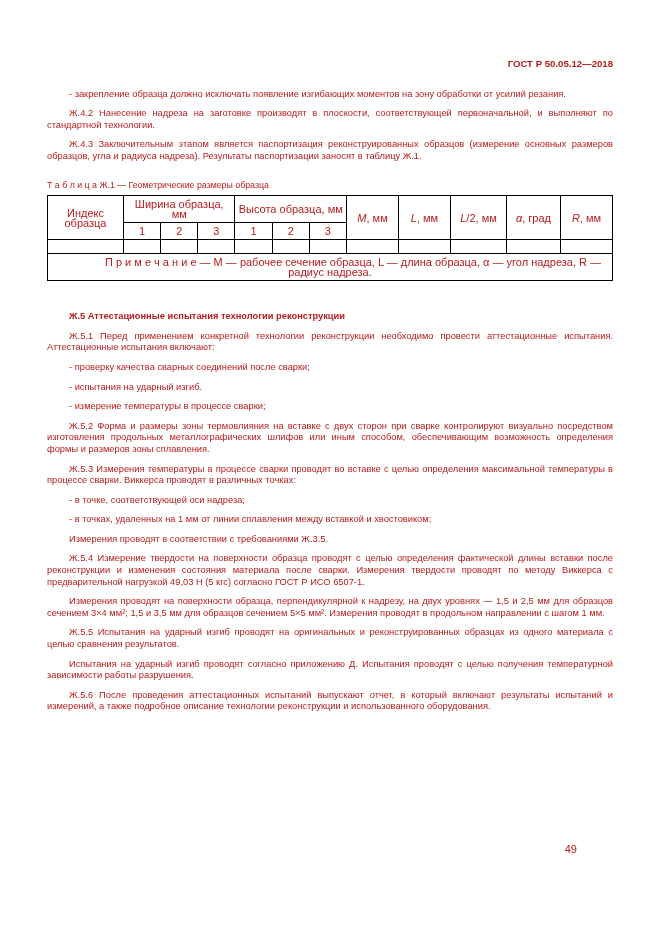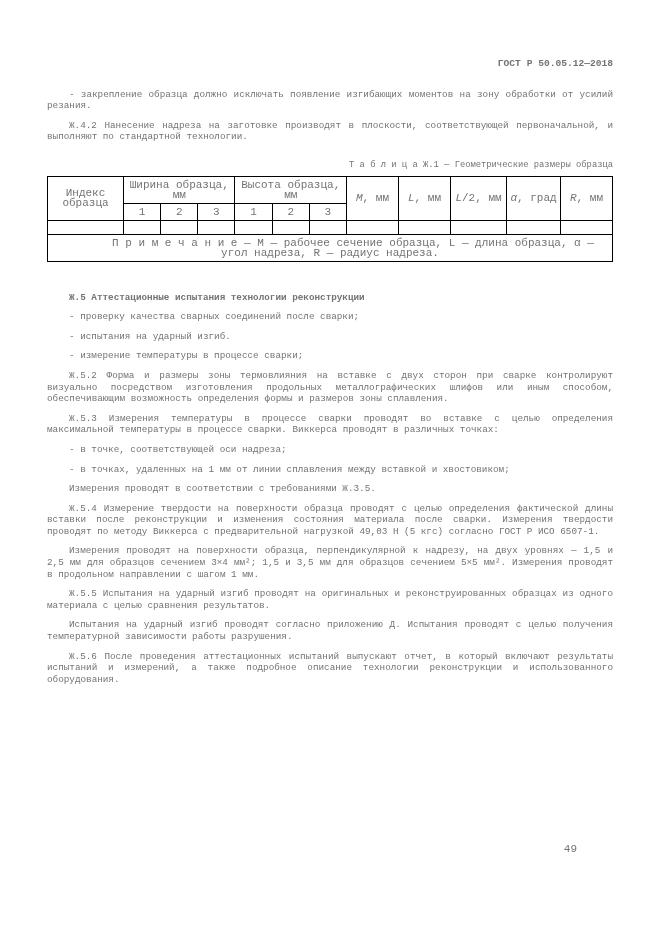--- a/index.html
+++ b/index.html
@@ -2,22 +2,22 @@
 <html><head>
 <meta charset="utf-8">
 <style>
   * { margin: 0; padding: 0; box-sizing: border-box; }
   html, body { background: #ffffff; }
   .page {
     position: relative;
     width: 661px;
     height: 935px;
     background: #ffffff;
-    color: #737373;
-    font-family: Liberation Mono, monospace;
+    color: #b91c1c;
+    font-family: Liberation Sans, sans-serif;
     overflow: hidden;
   }
   .content {
     position: absolute;
     left: 47px;
     top: 58px;
     width: 566px;
     font-size: 9.3px;
     line-height: 11.6px;
     text-align: justify;
@@ -26,21 +26,21 @@
     text-align: right;
     font-weight: bold;
     font-size: 9.6px;
     margin-bottom: 19px;
   }
   p.para { text-indent: 22px; margin-top: 8px; }
   .tcaption {
     font-size: 8.8px;
     margin-top: 17px;
     margin-bottom: 4px;
-    text-align: right;
+    text-align: left;
   }
   table.gtable {
     width: 100%;
     border-collapse: collapse;
     table-layout: fixed;
   }
   table.gtable td {
     border: 1px solid #000;
     font-size: 11px;
     line-height: 10px;
@@ -82,20 +82,21 @@
 </head>
 <body>
 
 <div class="page">
   <div class="content">
 
     <div class="doc-header">ГОСТ Р 50.05.12—2018</div>
 
     <p class="para">- закрепление образца должно исключать появление изгибающих моментов на зону обработки от усилий резания.</p>
     <p class="para">Ж.4.2 Нанесение надреза на заготовке производят в плоскости, соответствующей первоначальной, и выполняют по стандартной технологии.</p>
+    <p class="para">Ж.4.3 Заключительным этапом является паспортизация реконструированных образцов (измерение основных размеров образцов, угла и радиуса надреза). Результаты паспортизации заносят в таблицу Ж.1.</p>
 
     <div class="tcaption">Т а б л и ц а  Ж.1 — Геометрические размеры образца</div>
 
     <table class="gtable">
       <tbody>
         <tr>
           <td class="c-index" rowspan="2">Индекс образца</td>
           <td colspan="3">Ширина образца, мм</td>
           <td colspan="3">Высота образца, мм</td>
           <td class="c-m" rowspan="2"><span class="var">M</span><span>, мм</span></td>
@@ -127,20 +128,21 @@
           <td></td>
         </tr>
         <tr>
           <td class="note-cell" colspan="12"><span>П р и м е ч а н и е</span><span> — M — рабочее сечение образца, L — длина образца, α — угол надреза, R — радиус надреза.</span></td>
         </tr>
       </tbody>
     </table>
 
     <div class="section-heading">Ж.5 Аттестационные испытания технологии реконструкции</div>
 
+    <p class="para">Ж.5.1 Перед применением конкретной технологии реконструкции необходимо провести аттестационные испытания. Аттестационные испытания включают:</p>
     <p class="para">- проверку качества сварных соединений после сварки;</p>
     <p class="para">- испытания на ударный изгиб.</p>
     <p class="para">- измерение температуры в процессе сварки;</p>
     <p class="para">Ж.5.2 Форма и размеры зоны термовлияния на вставке с двух сторон при сварке контролируют визуально посредством изготовления продольных металлографических шлифов или иным способом, обеспечивающим возможность определения формы и размеров зоны сплавления.</p>
     <p class="para">Ж.5.3 Измерения температуры в процессе сварки проводят во вставке с целью определения максимальной температуры в процессе сварки. Виккерса проводят в различных точках:</p>
     <p class="para">- в точке, соответствующей оси надреза;</p>
     <p class="para">- в точках, удаленных на 1 мм от линии сплавления между вставкой и хвостовиком;</p>
     <p class="para">Измерения проводят в соответствии с требованиями Ж.3.5.</p>
     <p class="para">Ж.5.4 Измерение твердости на поверхности образца проводят с целью определения фактической длины вставки после реконструкции и изменения состояния материала после сварки. Измерения твердости проводят по методу Виккерса с предварительной нагрузкой 49,03 Н (5 кгс) согласно ГОСТ Р ИСО 6507-1.</p>
     <p class="para">Измерения проводят на поверхности образца, перпендикулярной к надрезу, на двух уровнях — 1,5 и 2,5 мм для образцов сечением 3×4 мм²; 1,5 и 3,5 мм для образцов сечением 5×5 мм². Измерения проводят в продольном направлении с шагом 1 мм.</p>

